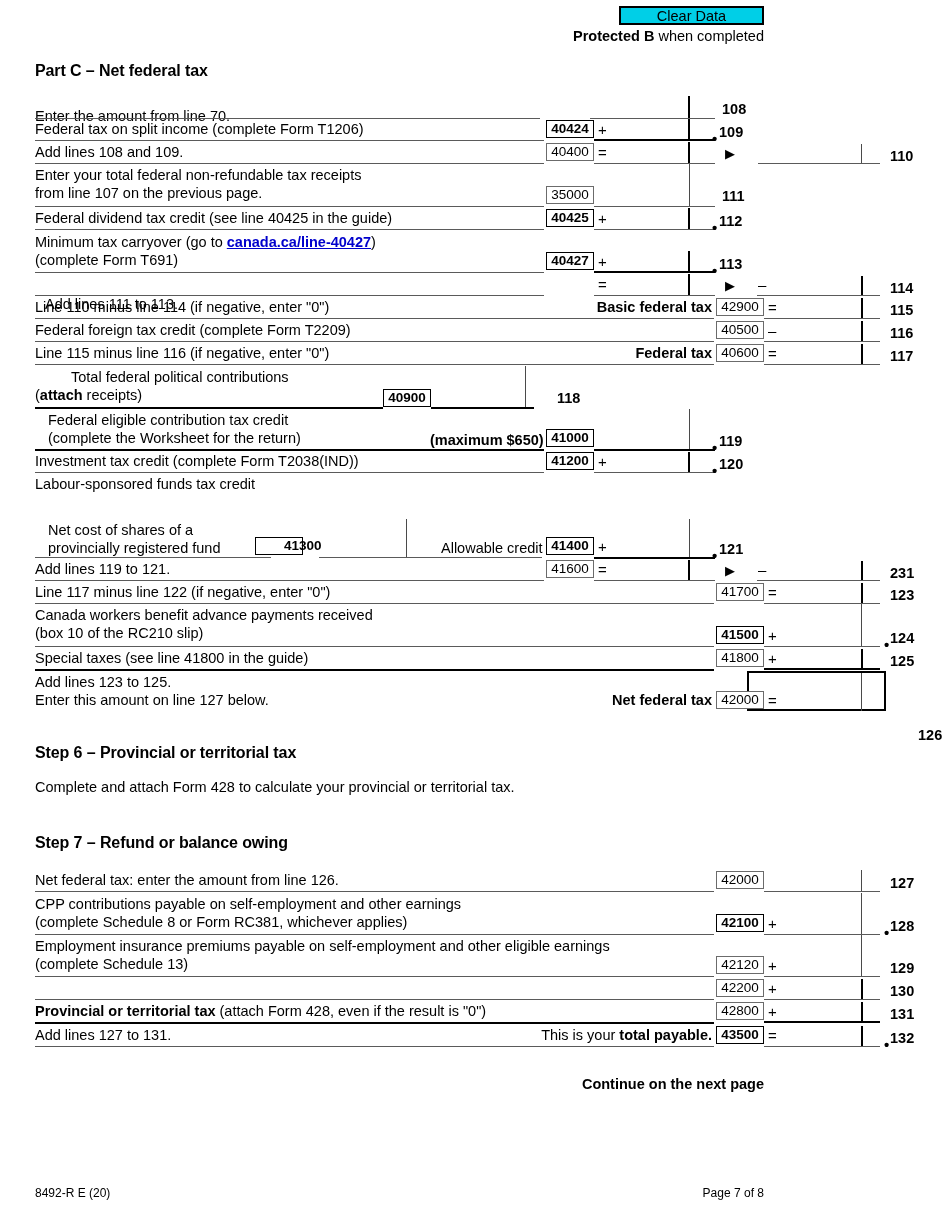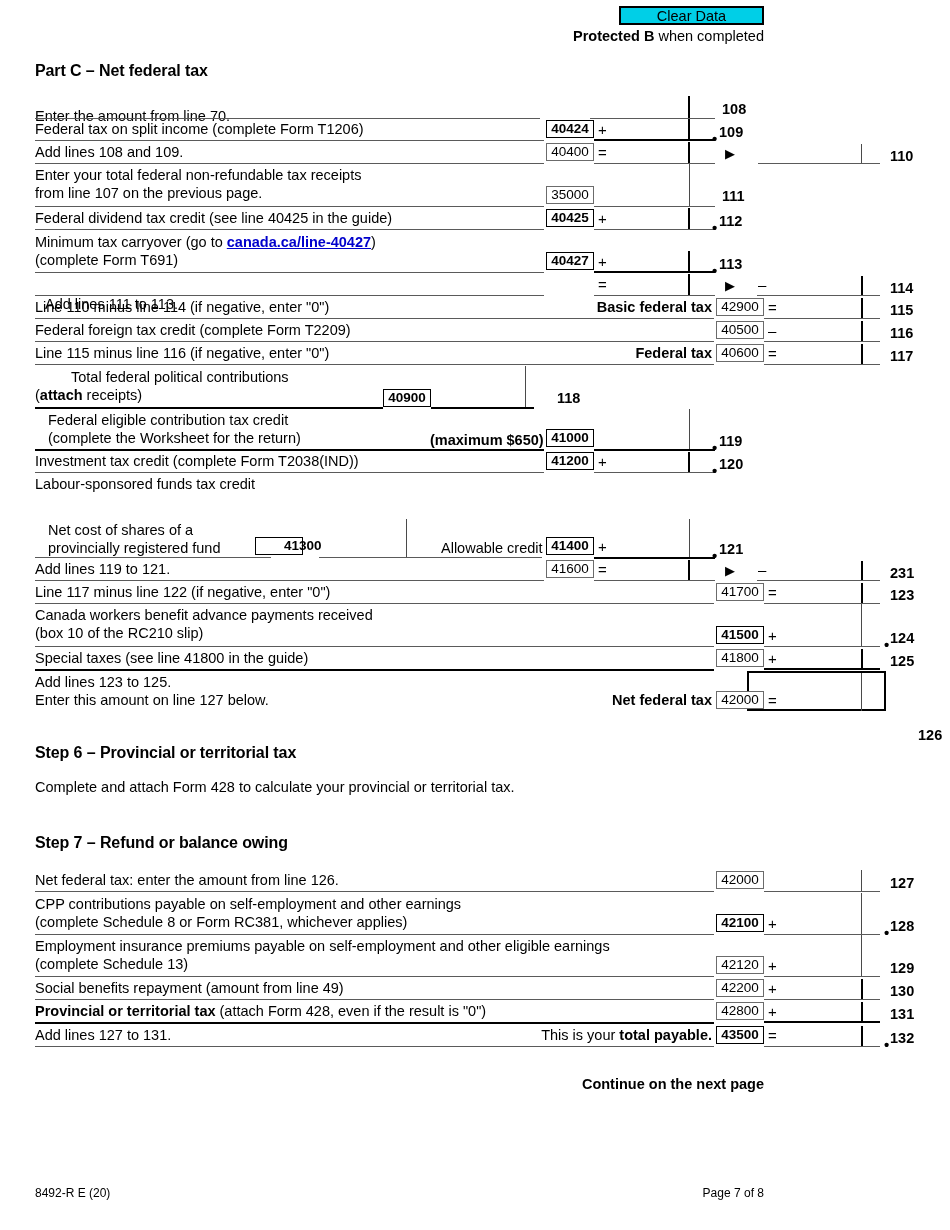--- a/index.html
+++ b/index.html
@@ -283,21 +283,20 @@
 
   <div class="lbl" style="left:35px;top:937px;">Employment insurance premiums payable on self-employment and other eligible earnings</div>
   <div class="lbl" style="left:35px;top:955px;">(complete Schedule 13)</div>
   <div class="code" style="left:716px;top:956px;">42120</div>
   <div class="op" style="left:768px;top:958px;">+</div>
   <div class="rule" style="left:35px;top:976px;width:679px;"></div>
   <div class="rule" style="left:764px;top:976px;width:116px;"></div>
   <div class="tick thin" style="left:861px;top:935px;height:41px;"></div>
   <div class="num" style="left:890px;top:960px;">129</div>
 
-  <div class="lbl" style="left:35px;top:979px;">Social benefits repayment (amount from line 49)</div>
   <div class="code" style="left:716px;top:979px;">42200</div>
   <div class="op" style="left:768px;top:981px;">+</div>
   <div class="rule" style="left:35px;top:999px;width:679px;"></div>
   <div class="rule" style="left:764px;top:999px;width:116px;"></div>
   <div class="tick" style="left:861px;top:979px;height:20px;"></div>
   <div class="num" style="left:890px;top:983px;">130</div>
 
   <div class="lbl" style="left:35px;top:1002px;"><b>Provincial or territorial tax</b> (attach Form 428, even if the result is "0")</div>
   <div class="code" style="left:716px;top:1002px;">42800</div>
   <div class="op" style="left:768px;top:1004px;">+</div>

